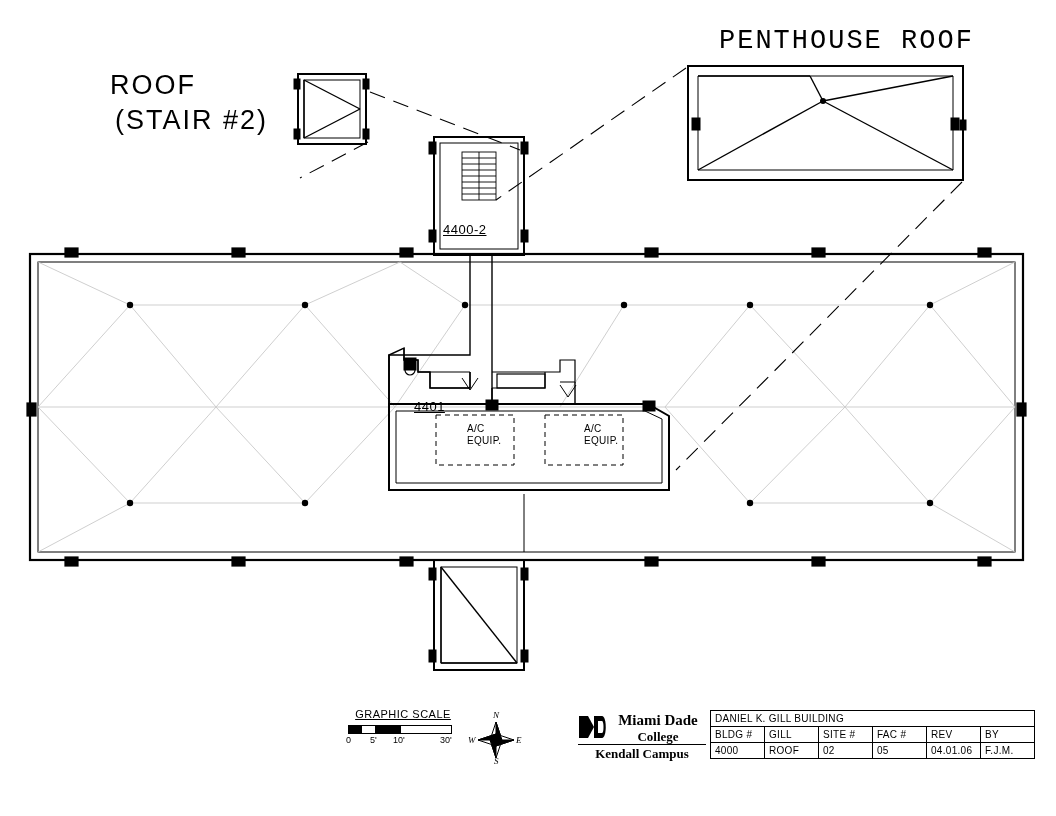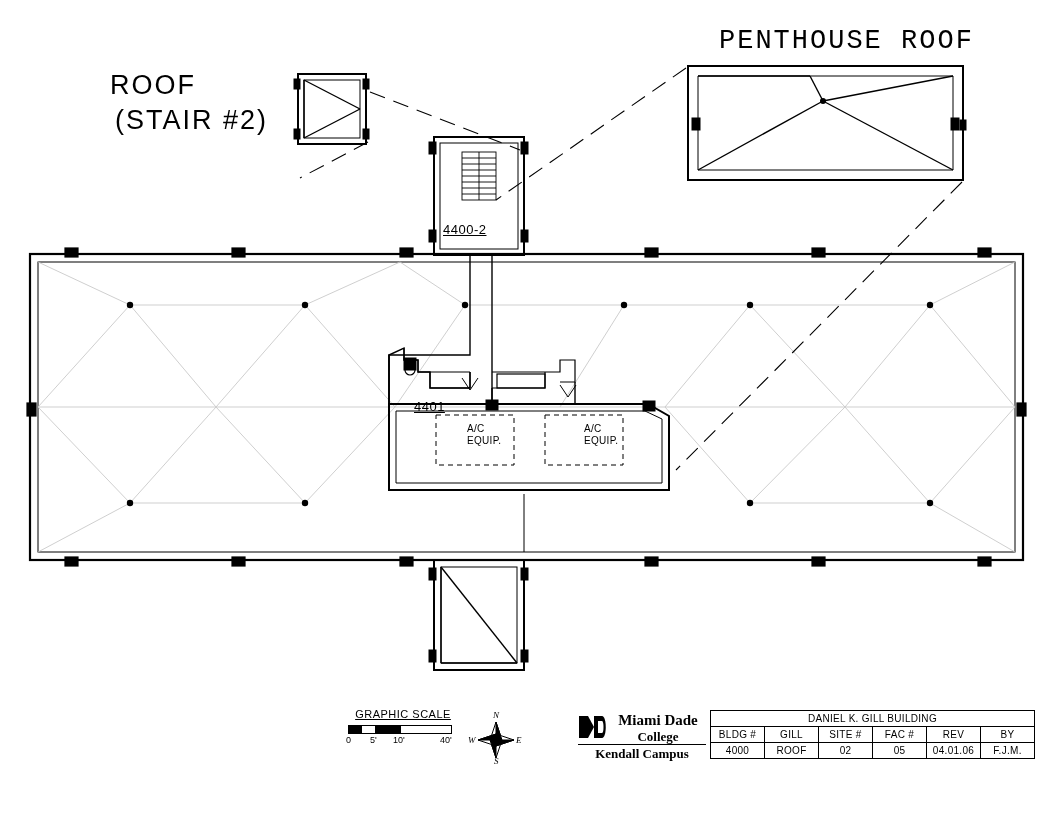--- a/index.html
+++ b/index.html
@@ -143,21 +143,21 @@
   #title-table {
     position: absolute;
     left: 710px;
     top: 710px;
     border-collapse: collapse;
     font-size: 10px;
     letter-spacing: 0.3px;
   }
   #title-table td, #title-table th {
     border: 1px solid #000;
-    text-align: center;
+    text-align: left;
     font-weight: normal;
     padding: 2px 4px;
   }
   #title-table .bldg-name-cell {
     border-left: 1px solid #000;
     border-right: 1px solid #000;
     border-top: 1px solid #000;
     border-bottom: 1px solid #000;
   }
   #title-table col.c { width: 54px; }
@@ -370,21 +370,21 @@
   <div class="label equip-text" style="left:560px; top:423px;">A/C</div>
   <div class="label equip-text" style="left:560px; top:435px;">EQUIP.</div>
 
   <div id="scale-block">
     <div id="scale-title">GRAPHIC SCALE</div>
     <div id="scale-bar"></div>
     <div id="scale-ticks">
       <span style="left:-2px;">0</span>
       <span style="left:22px;">5'</span>
       <span style="left:45px;">10'</span>
-      <span style="left:92px;">40'</span>
+      <span style="left:92px;">30'</span>
     </div>
   </div>
 
   <div id="compass">
     <svg width="60" height="52" viewBox="0 0 60 52">
       <g stroke="#000" stroke-width="1" fill="none">
         <polygon points="30,8 36,26 30,44 24,26" fill="#ffffff"></polygon>
         <polygon points="12,26 30,20 48,26 30,32" fill="#ffffff"></polygon>
         <polygon points="30,8 36,26 30,26" fill="#000000"></polygon>
         <polygon points="30,44 24,26 30,26" fill="#000000"></polygon>

